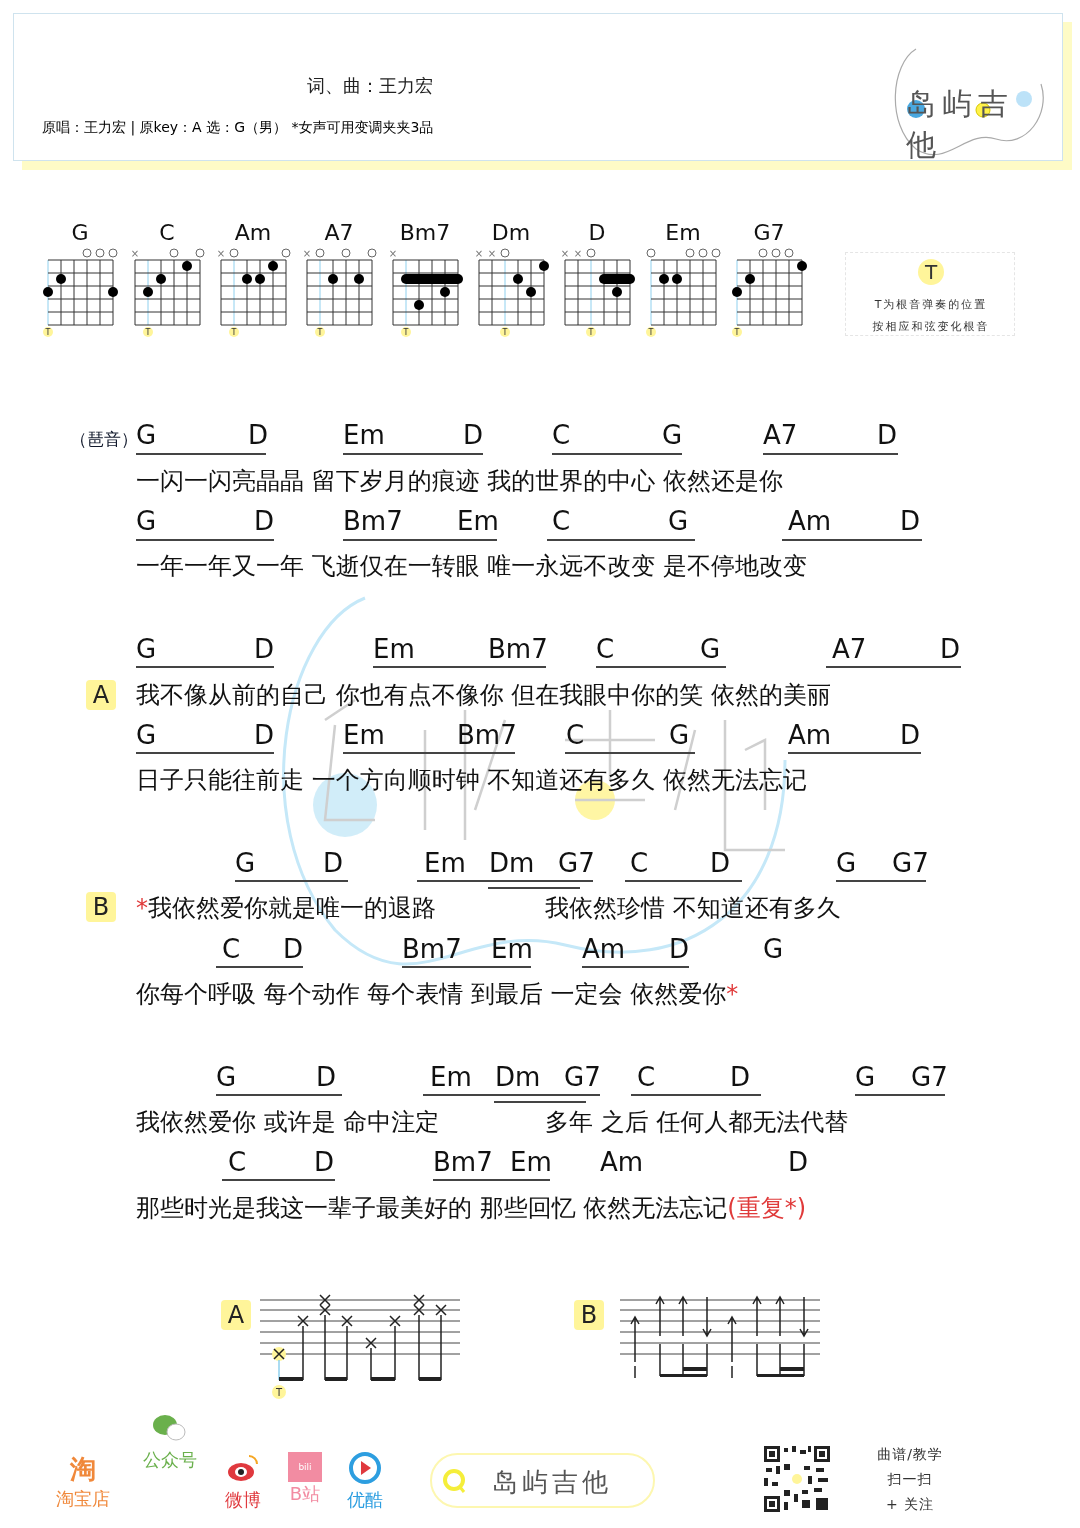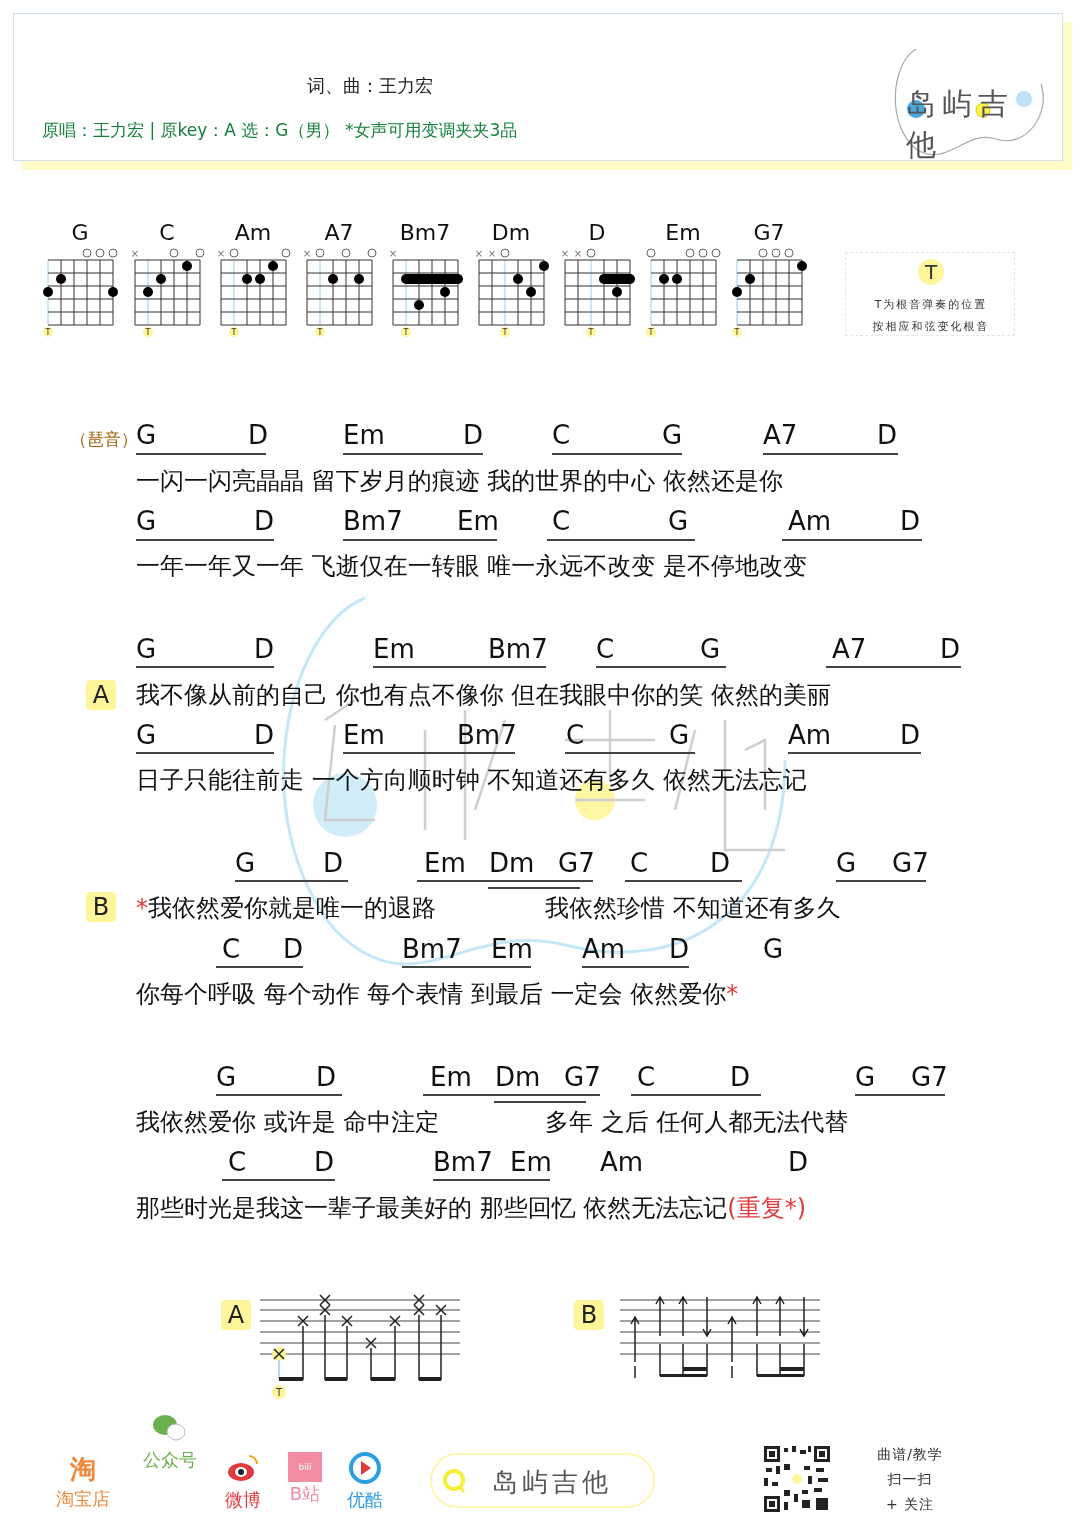--- a/index.html
+++ b/index.html
@@ -1,41 +1,41 @@
 <!DOCTYPE html>
 <html><head>
 <meta charset="utf-8">
 <style>
 *{margin:0;padding:0;box-sizing:border-box;}
 body{width:1080px;height:1528px;background:#fff;position:relative;overflow:hidden;font-family:"DejaVu Sans","Liberation Sans",sans-serif;color:#111;}
 .header-shadow{position:absolute;left:22px;top:22px;width:1050px;height:148px;background:#fefbc6;}
 .header{position:absolute;left:13px;top:13px;width:1050px;height:148px;background:#fff;border:1px solid #cfe3ee;}
 .title{position:absolute;left:14px;top:22px;font-size:50px;font-weight:300;letter-spacing:2px;color:#111;}
 .credit{position:absolute;left:293px;top:60px;font-size:18px;color:#222;}
-.meta{position:absolute;left:28px;top:105px;font-size:17px;color:#15803d;}
+.meta{position:absolute;left:28px;top:105px;font-size:14px;color:#000000;}
 .logo{position:absolute;left:872px;top:20px;width:160px;height:130px;}
 .logo-text{position:absolute;left:20px;top:50px;font-size:30px;color:#555;letter-spacing:6px;font-weight:200;}
 
 .chords-row{position:absolute;left:40px;top:220px;}
 .chord{position:absolute;width:80px;}
 .chord-name{position:absolute;top:0;width:80px;text-align:center;font-size:22px;color:#111;}
 .chord svg{position:absolute;top:28px;left:0;}
 
 .legend-box{position:absolute;left:845px;top:252px;width:170px;height:84px;border:1px dashed #e5e5e5;}
 .legend-t{position:absolute;left:72px;top:6px;width:26px;height:26px;border-radius:50%;background:#fff59a;text-align:center;font-size:20px;line-height:26px;color:#333;}
 .legend-line{position:absolute;left:0;width:170px;text-align:center;font-size:11px;color:#333;letter-spacing:2px;}
 
 .watermark{position:absolute;left:265px;top:590px;width:540px;height:390px;pointer-events:none;}
 
 .line{position:absolute;font-size:24px;white-space:nowrap;color:#111;}
 .ch{position:absolute;font-size:26px;color:#111;}
 .ul{position:absolute;height:2px;background:#444;}
 .sec-badge{position:absolute;width:30px;height:30px;background:#fff59a;border-radius:4px;text-align:center;font-size:24px;line-height:30px;color:#222;}
 .red{color:#e03a3a;}
-.side-label{position:absolute;font-size:17px;color:#a16207;}
+.side-label{position:absolute;font-size:17px;color:#0f172a;}
 
 .strum{position:absolute;}
 .footer-icon{position:absolute;text-align:center;}
 .fi-label{font-size:18px;}
 .search-pill{position:absolute;left:430px;top:1453px;width:225px;height:55px;border:2px solid #fdf7b0;border-radius:28px;}
 .qr{position:absolute;left:762px;top:1444px;width:70px;height:70px;}
 .qr-text{position:absolute;left:870px;font-size:14px;color:#333;width:80px;text-align:center;letter-spacing:1px;}
 </style>
 </head>
 <body>

